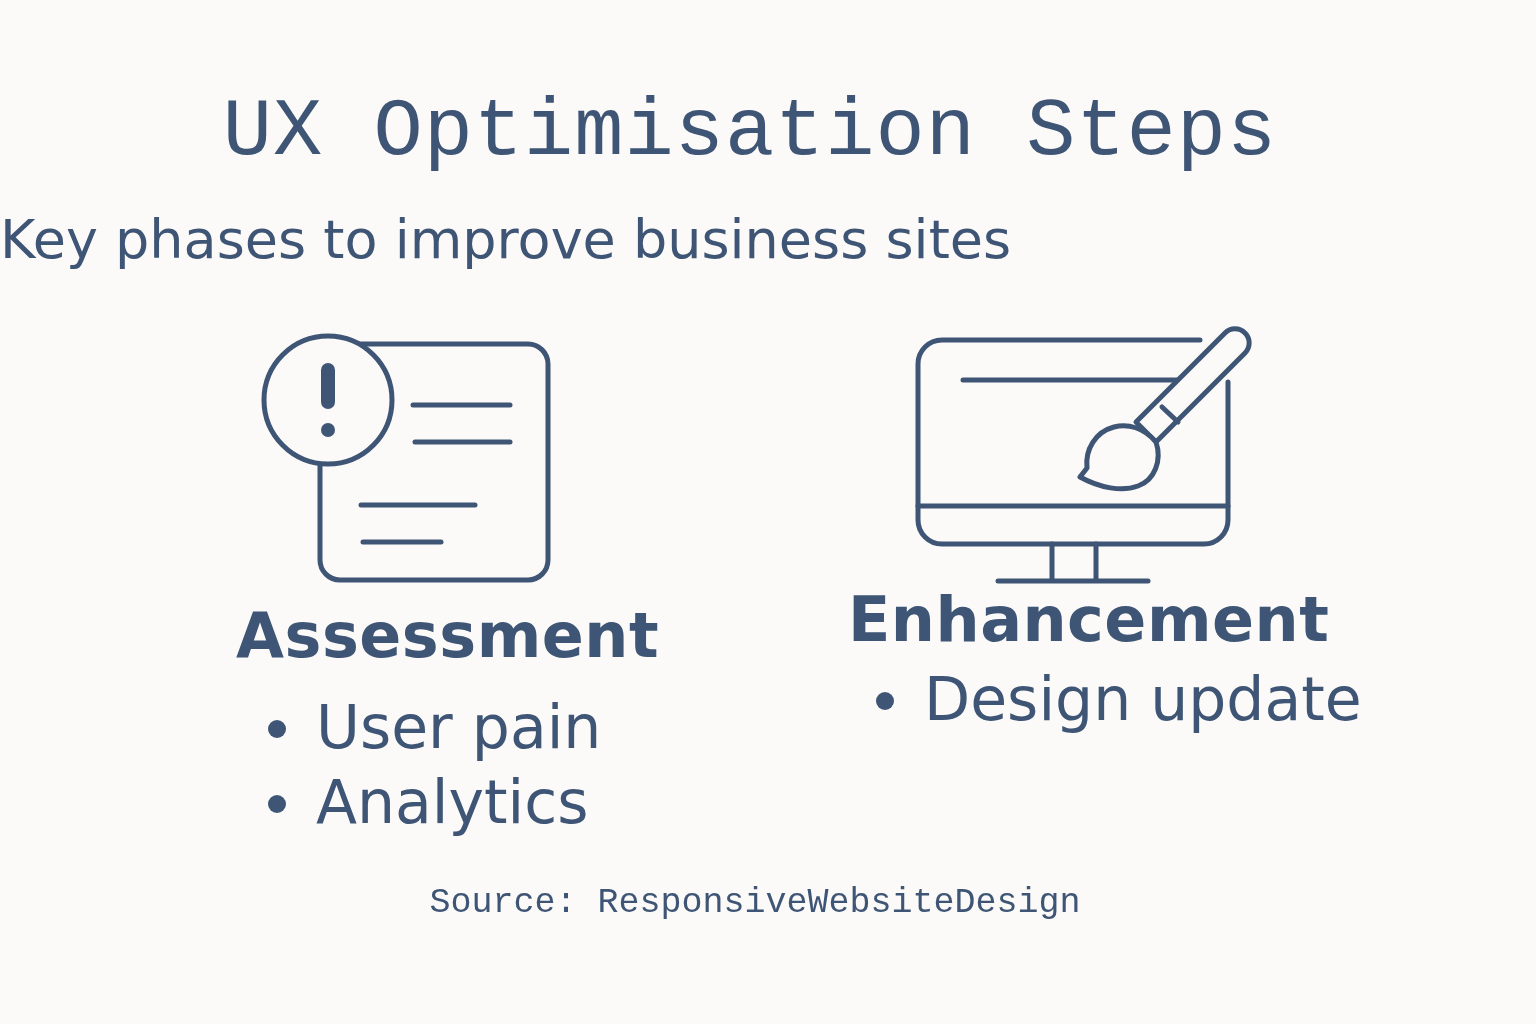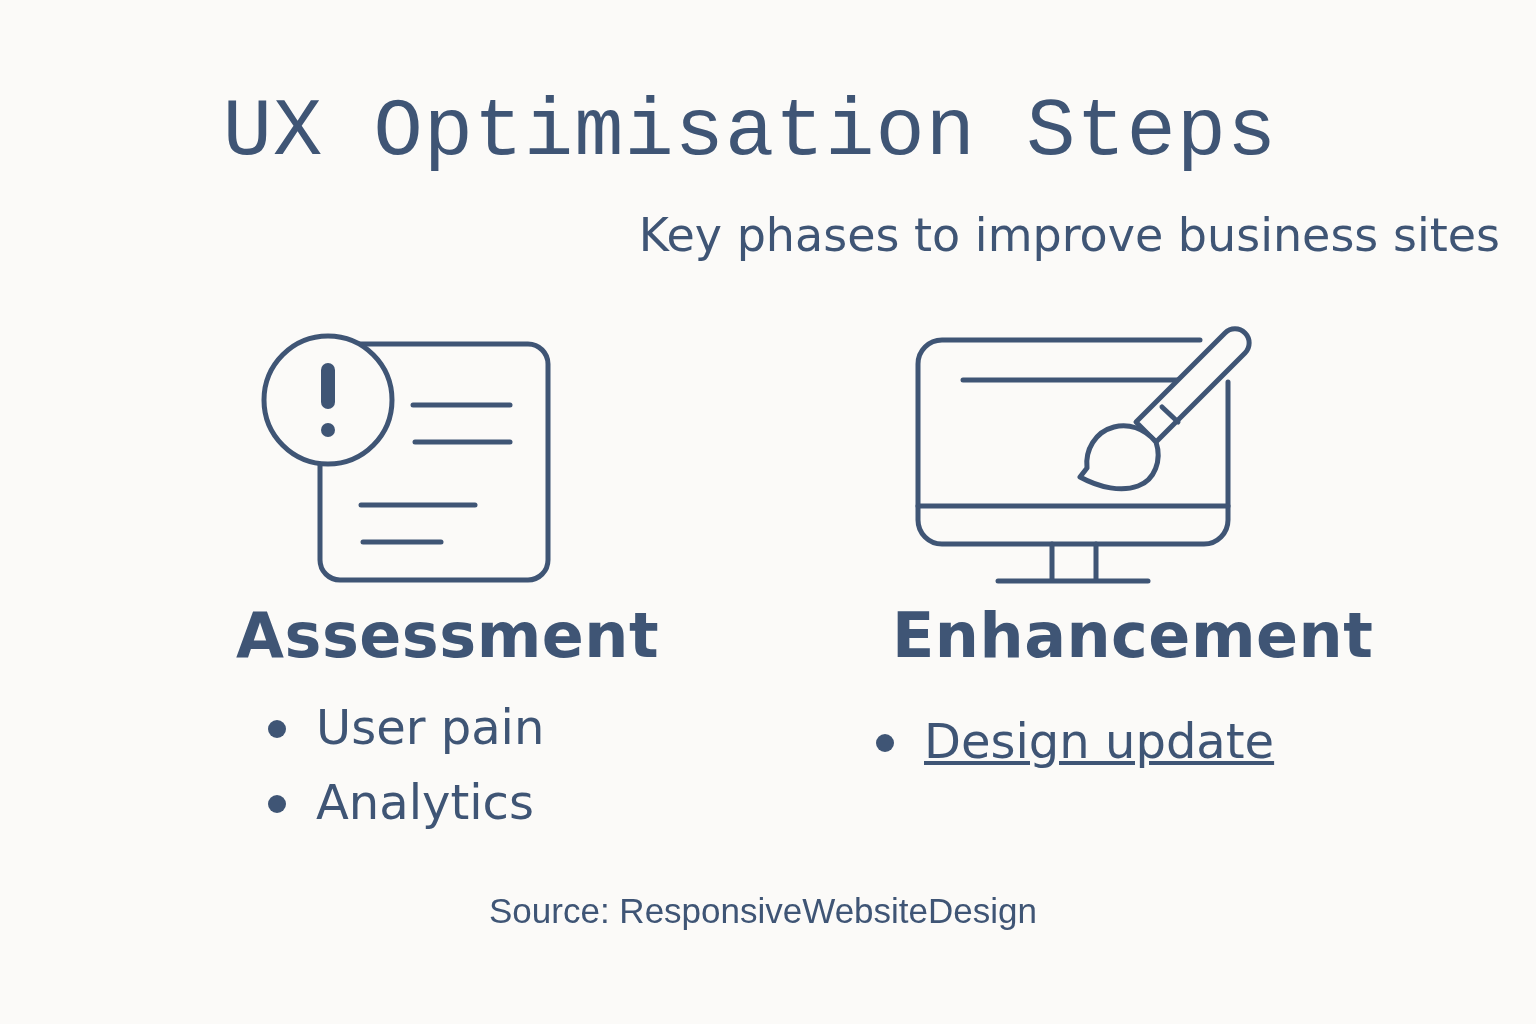--- a/index.html
+++ b/index.html
@@ -26,22 +26,22 @@
       letter-spacing: 1px;
       margin: 0;
       line-height: 1.1;
       font-family: Liberation Mono, monospace;
     }
     .subtitle {
       position: absolute;
       left: 0;
       width: 1500px;
       top: 210px;
-      text-align: right;
-      font-size: 46px;
+      text-align: left;
+      font-size: 54px;
       margin: 0;
       line-height: 1.1;
     }
     .icon {
       position: absolute;
     }
     .icon svg {
       display: block;
     }
     .heading {
@@ -54,43 +54,43 @@
       text-align: right;
     }
     .bullets {
       position: absolute;
       list-style: none;
       margin: 0;
       padding: 0;
     }
     .bullets li {
       position: relative;
-      font-size: 48px;
+      font-size: 60px;
       line-height: 75px;
       padding-left: 48px;
       height: 75px;
     }
     .bullets li .dot {
       position: absolute;
       left: 0;
       top: 30px;
       width: 18px;
       height: 18px;
       border-radius: 50%;
       background: #3f5575;
     }
     .source {
       position: absolute;
       left: 0;
       width: 1510px;
       top: 884px;
       text-align: center;
-      font-family: Liberation Sans, sans-serif;
+      font-family: Liberation Mono, monospace;
       font-size: 35px;
-      margin: 8px;
+      margin: 0;
       line-height: 1.1;
     }
   </style>
 </head>
 <body>
 
 <h1 class="title">UX Optimisation Steps</h1>
 <p class="subtitle">Key phases to improve business sites</p>
 
 <div class="icon" style="left:258px; top:330px;">
@@ -125,18 +125,18 @@
     <line x1="98" y1="271" x2="248" y2="271"></line>
 
     <line x1="63" y1="70" x2="280" y2="70"></line>
 
     <path d="M236 112 L325 23 a14 14 0 0 1 20 20 L256 132 Z" fill="#fbfaf8"></path>
     <line x1="262" y1="97" x2="278" y2="112" stroke-width="5"></line>
 
     <path d="M256 132 C262 150 255 170 238 176 C222 182 200 178 180 167 L187 158 C185 140 195 122 214 117 C228 113 244 118 256 132 Z" fill="#fbfaf8"></path>
   </svg>
 </div>
-<h2 class="heading" style="left:848px; top:602px;margin-left:44px;">Enhancement</h2>
-<ul class="bullets" style="left:876px; top:704px;text-decoration:underline;">
+<h2 class="heading" style="left:848px; top:586px;">Enhancement</h2>
+<ul class="bullets" style="left:876px; top:662px;">
   <li><span class="dot"></span><span>Design update</span></li>
 </ul>
 
 <p class="source">Source: ResponsiveWebsiteDesign</p>
 
 </body></html>

